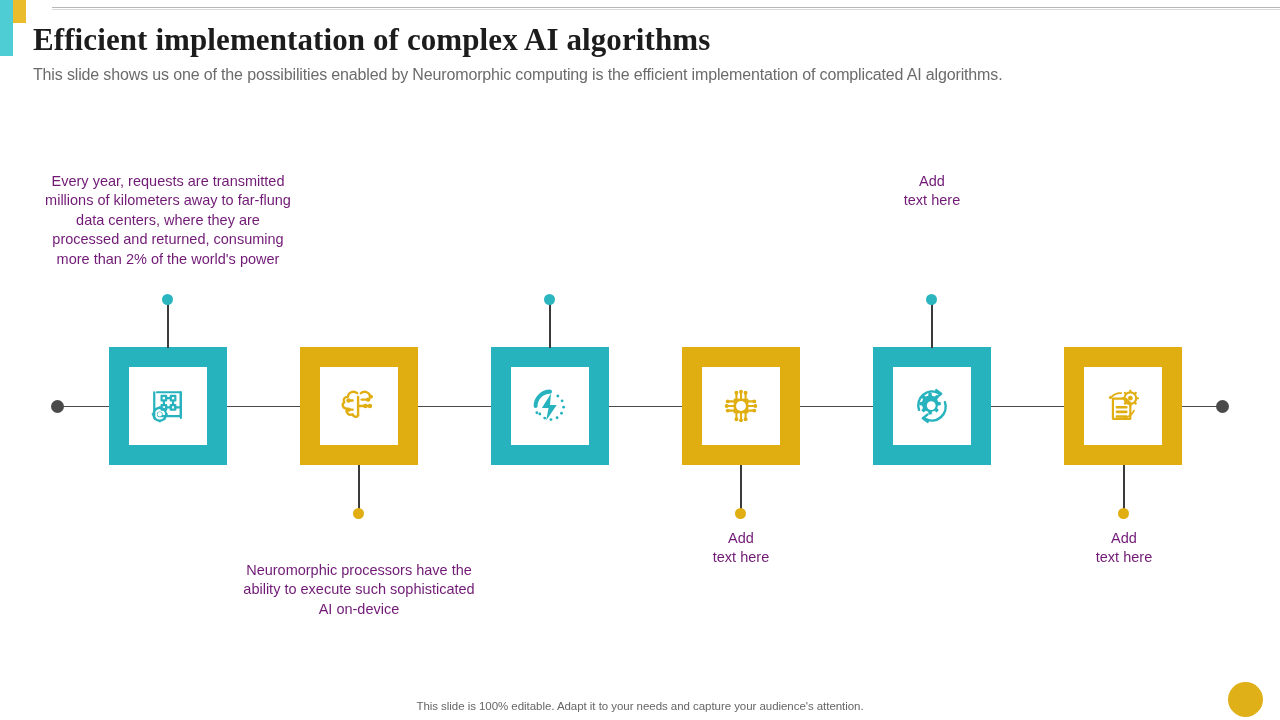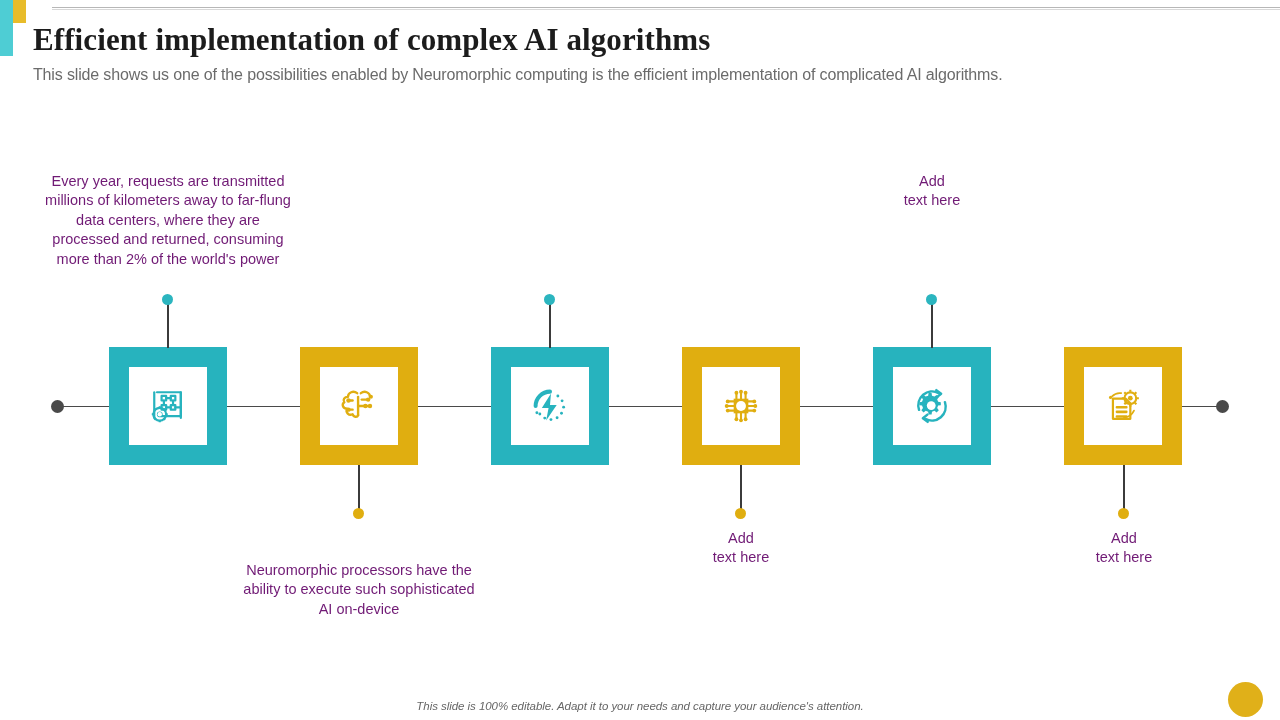--- a/index.html
+++ b/index.html
@@ -79,21 +79,20 @@
   .caption {
     position: absolute; text-align: center;
     font-size: 14.5px; line-height: 19.4px; color: #701a75;
   }
 
   
   .footer-note {
     position: absolute; left: 0; top: 700px; width: 1280px;
     text-align: center; font-size: 11.5px; color: #666666;
     letter-spacing: -0.05px;
-    font-style: italic;
   }
   .corner-circle {
     position: absolute; left: 1228px; top: 682px;
     width: 35px; height: 35px; border-radius: 50%; background: #E0B019;
   }
 </style>
 </head>
 <body>
 
 <div id="slide">

